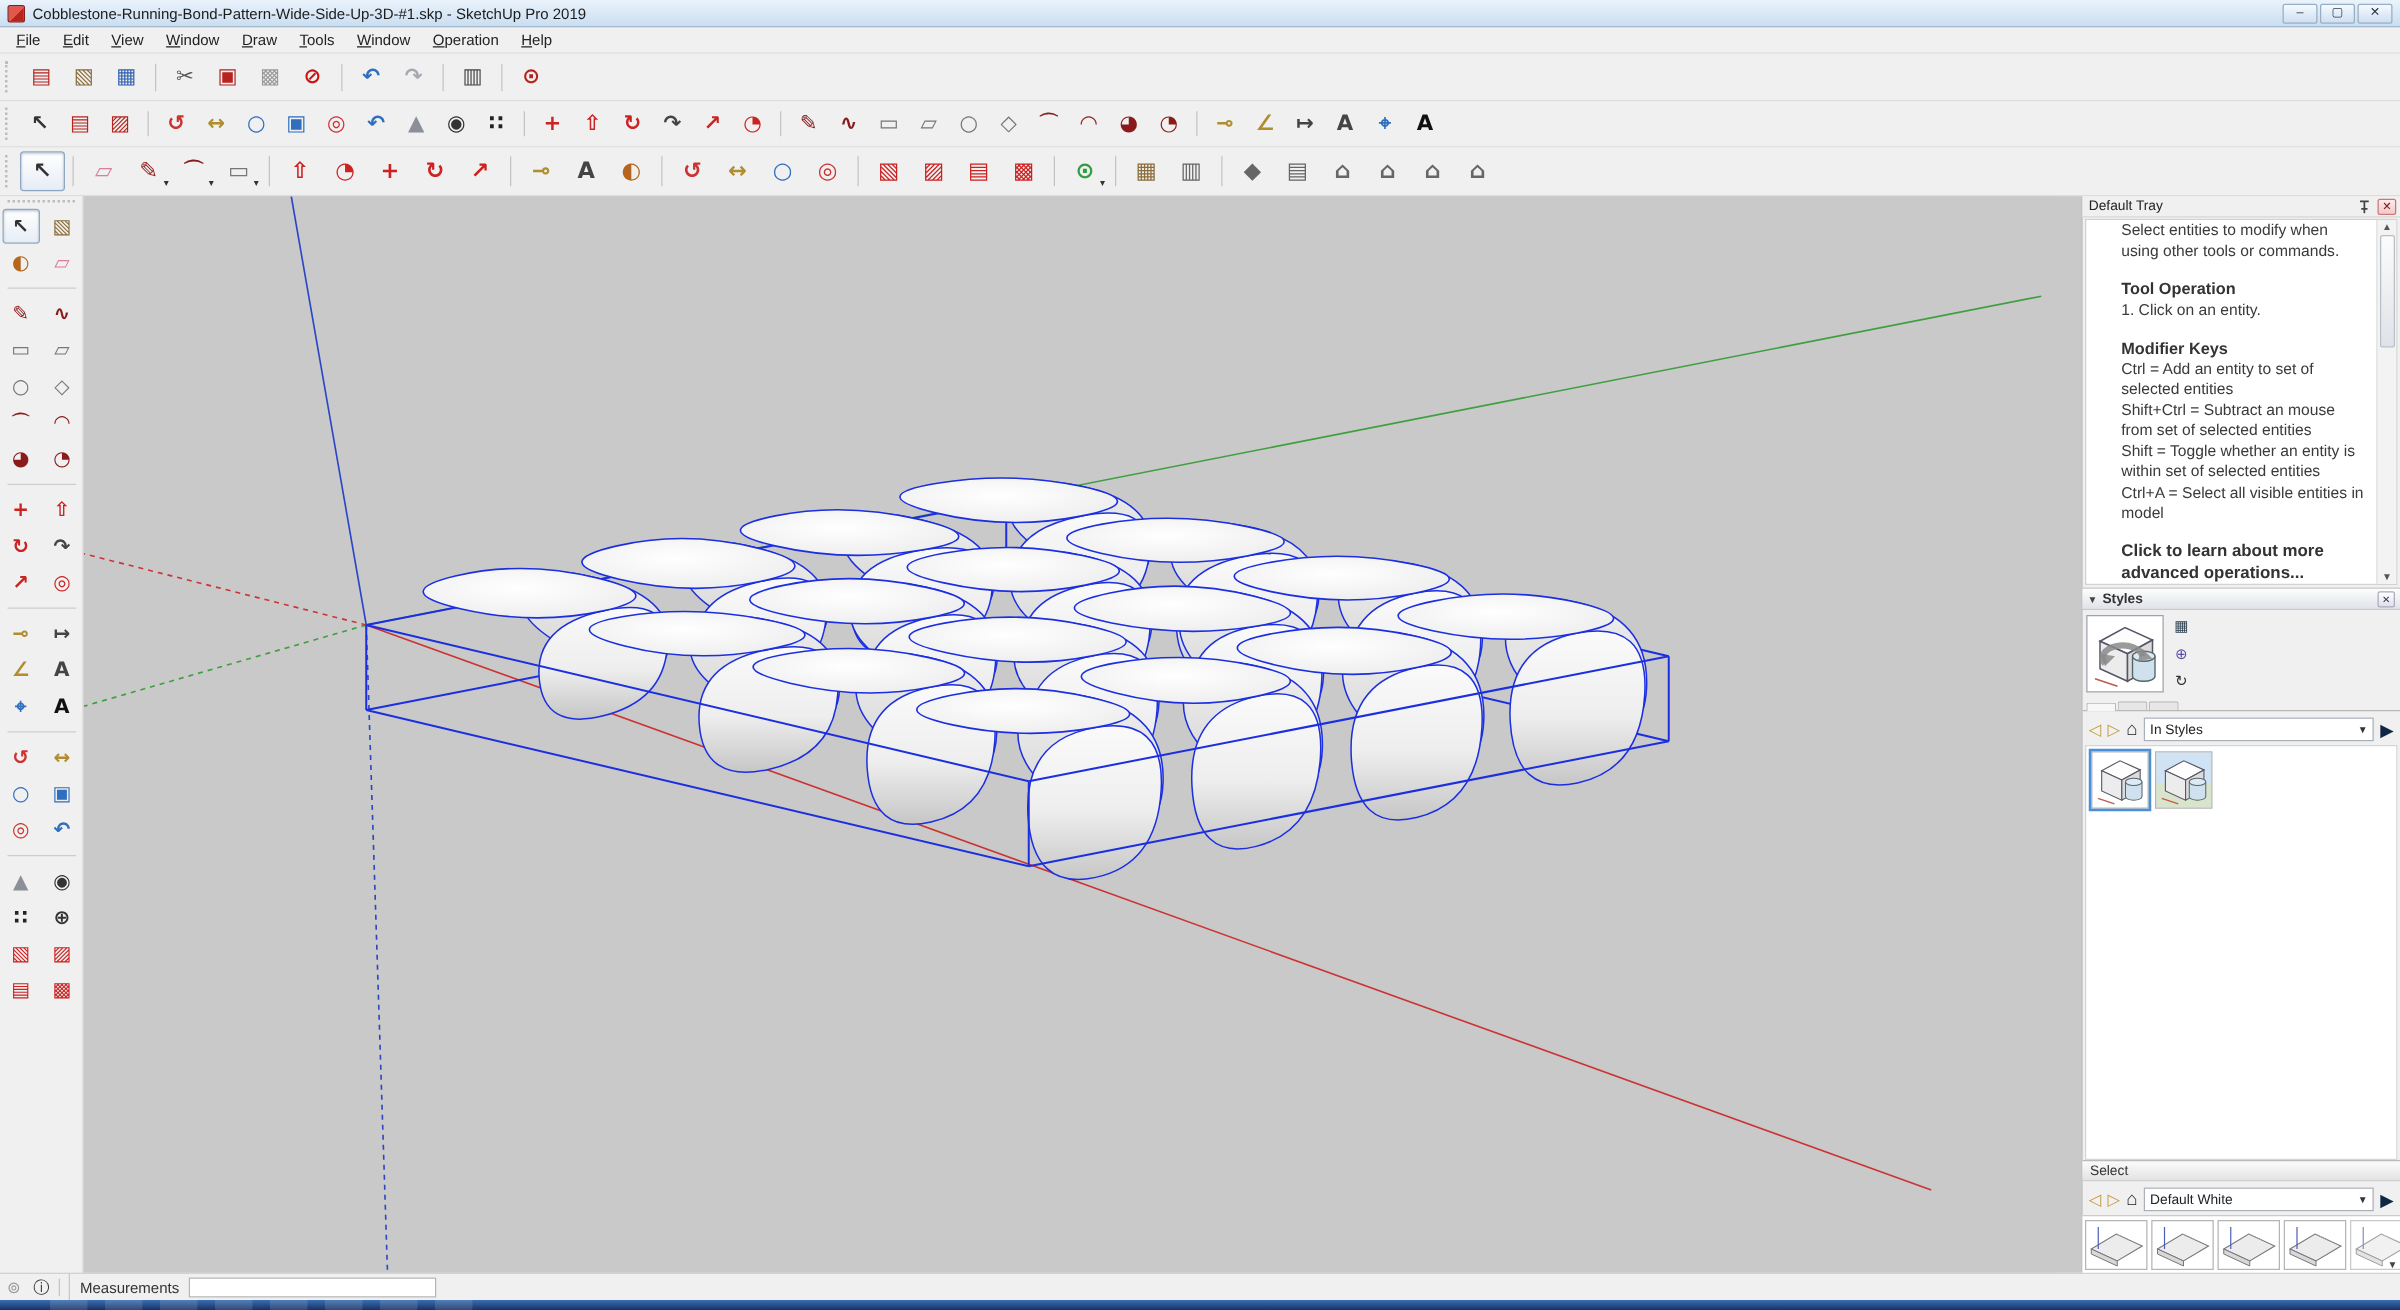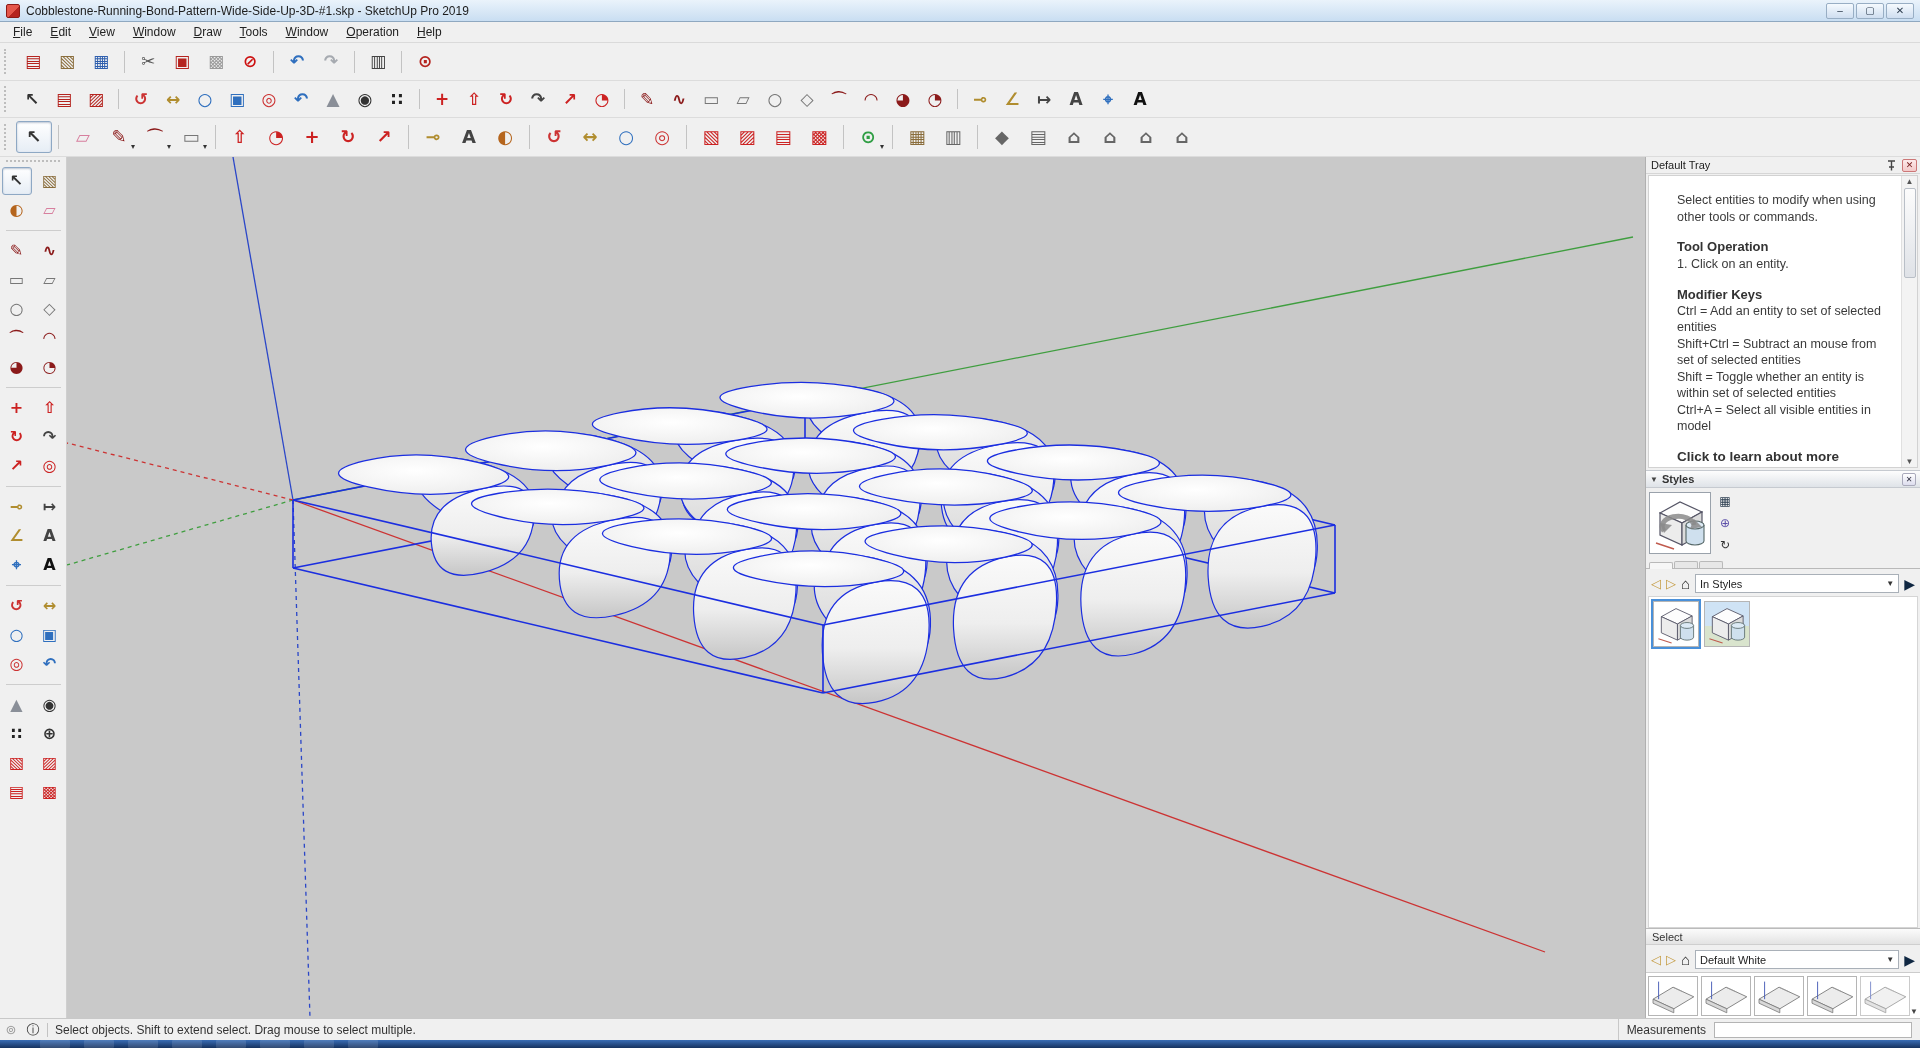--- a/index.html
+++ b/index.html
@@ -37,28 +37,28 @@
   .lefttools{width:67px;background:#f0f0f0;border-right:1px solid #cfcfcf;display:grid;
     grid-template-columns:30px 30px;justify-content:center;align-content:start;gap:1px 3px;padding-top:10px;position:relative;}
   .lefttools::before{content:"";position:absolute;top:3px;left:6px;right:6px;border-top:2px dotted #bdbdbd;}
   .lefttools .tbtn{width:30px;height:28px;}
   .lefttools .tbtn .g{font-size:16px;}
   .tsep{grid-column:1/3;height:11px;position:relative;}
   .tsep::after{content:"";position:absolute;left:4px;right:4px;top:5px;border-top:1px solid #cdcdcd;}
   .viewport{flex:1;position:relative;background:#c9c9c9;overflow:hidden;}
   .viewport svg{position:absolute;inset:0;}
   
-  .tray{width:275px;background:#f0f0f0;border-left:1px solid #b0b0b0;display:flex;flex-direction:column;font-size:11px;color:#222;}
+  .tray{width:255px;background:#f0f0f0;border-left:1px solid #b0b0b0;display:flex;flex-direction:column;font-size:11px;color:#222;}
   .tray-header{height:17px;display:flex;align-items:center;padding:0 3px 0 5px;border-bottom:1px solid #d6d6d6;background:#f0f0f0;}
   .pinbtn,.xbtn{width:15px;height:13px;display:flex;align-items:center;justify-content:center;font-size:9px;
     border:1px solid transparent;margin-left:3px;color:#333;}
   .xbtn{border:1px solid #c77;background:linear-gradient(#fdeaea,#f3c9c9);color:#7a2020;border-radius:2px;}
   .tray-header .spacer{flex:1;}
   .instructor{height:293px;background:#fff;border:1px solid #d2d2d2;margin:1px 2px 2px;position:relative;overflow:hidden;}
-  .inst-content{padding:16px 26px 0 28px;font-size:12.5px;color:#3a3a3a;line-height:1.32;}
+  .inst-content{padding:0 26px 0 28px;font-size:12.5px;color:#3a3a3a;line-height:1.32;}
   .ih{font-weight:bold;color:#333;font-size:13px;margin-top:13px;}
   .istep{margin-top:1px;}
   .modline{margin:0;}
   .more{font-weight:bold;font-size:13.5px;color:#333;margin-top:14px;line-height:1.25;}
   .inst-scroll{position:absolute;right:0;top:0;bottom:0;width:16px;background:#f3f3f3;border-left:1px solid #e0e0e0;
     display:flex;flex-direction:column;align-items:center;justify-content:space-between;padding:1px 0;font-size:8px;color:#555;}
   .sc-thumb{width:12px;flex:0 0 90px;background:linear-gradient(#fcfcfc,#dfe2e7);border:1px solid #b9bfc7;border-radius:2px;margin-top:2px;}
   .sc-fill{flex:1;}
   .panel-head{height:18px;background:linear-gradient(#fdfdfd,#dfe3e8);border-top:1px solid #c6cad0;border-bottom:1px solid #c6cad0;
     display:flex;align-items:center;padding:0 4px;font-weight:bold;color:#333;}
@@ -671,21 +671,20 @@
       <span class="bth-more">▼</span>
     </div>
   </div>
 </div>
 
 <div class="statusbar">
   <span style="display:contents">
     
   <span class="sb-icon" style="--ic: #9a9a9a;"><span>⊚</span></span><span class="sb-icon" style="--ic: #333;"><span>ⓘ</span></span></span>
   <span class="sb-div"></span>
-  <span class="sb-msg">Select objects. Shift to extend select. Drag mouse to select multiple.</span>
   <span class="sb-right">
     <span>Measurements</span>
     <input class="meas-input" value="" style="">
   </span>
 </div>
 
 <div class="taskbar">
   <span class="tk"></span>
     <span class="tk"></span>
     <span class="tk"></span>

